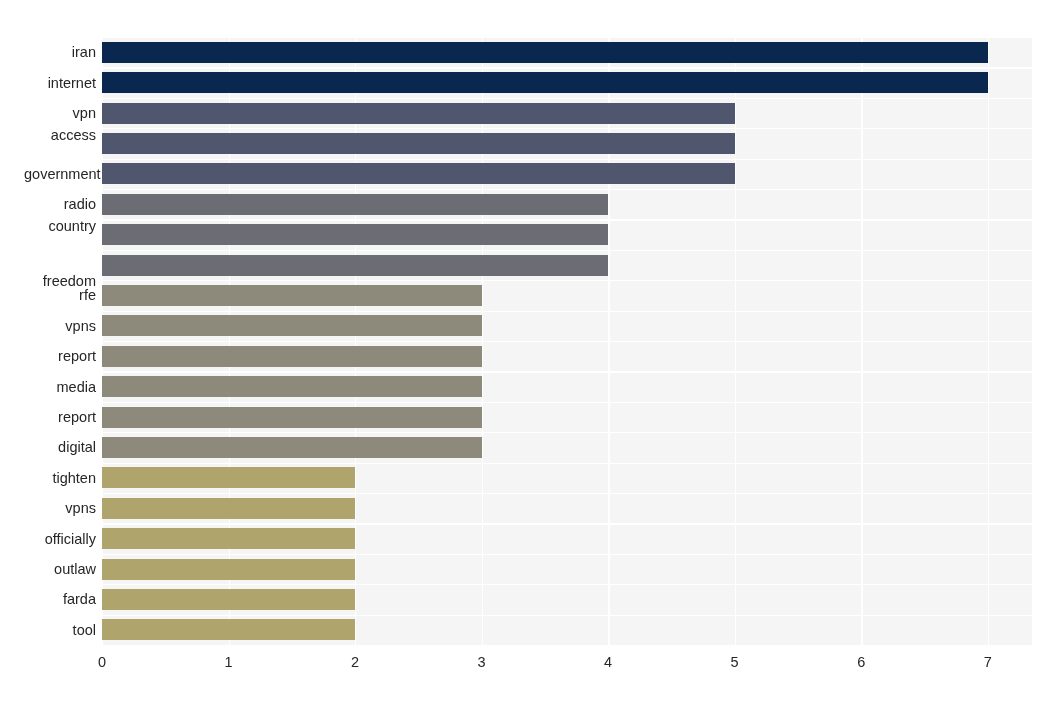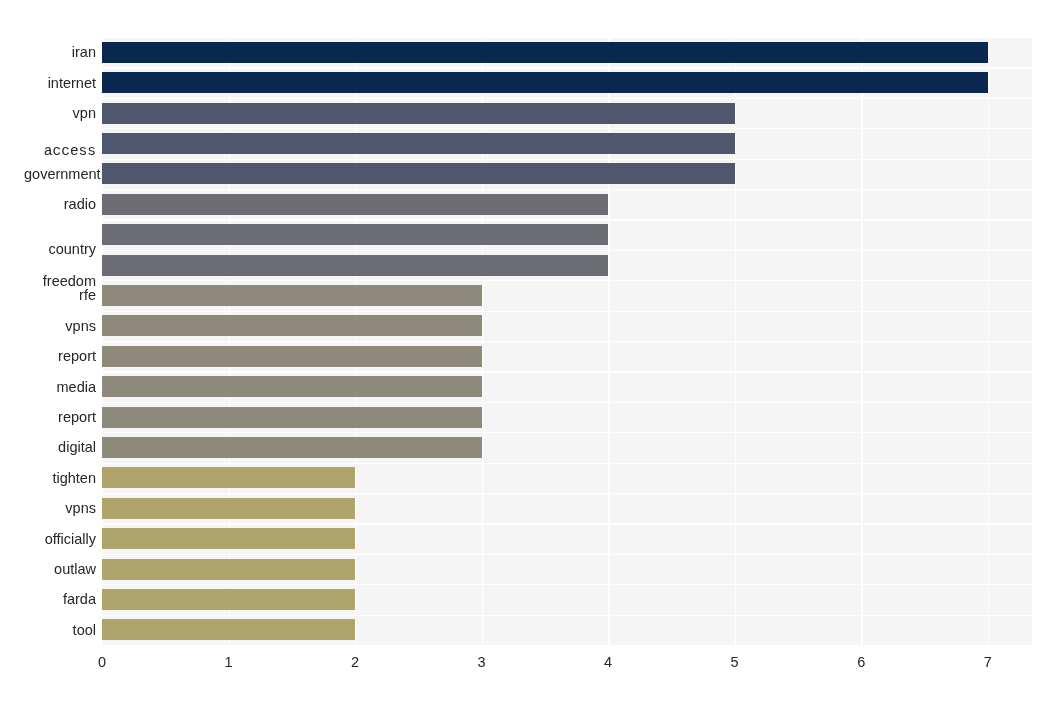--- a/index.html
+++ b/index.html
@@ -106,24 +106,24 @@
 </head>
 <body>
 
 <div id="figure">
 
 
   <div id="y-axis">
       <div class="y-tick-label" style="top: 15.2px;">iran</div>
       <div class="y-tick-label" style="top: 45.6px;">internet</div>
       <div class="y-tick-label" style="top: 76px;">vpn</div>
-      <div class="y-tick-label" style="top: 114px; font-family: Liberation Mono, monospace;">access</div>
+      <div class="y-tick-label" style="top: 98px;">access</div>
       <div class="y-tick-label" style="top: 136.8px; padding-left: 24px;">government</div>
       <div class="y-tick-label" style="top: 167.2px; margin-left: 44px;">radio</div>
-      <div class="y-tick-label" style="top: 212px;">country</div>
+      <div class="y-tick-label" style="top: 189px;">country</div>
       <div class="y-tick-label" style="top: 244px;">freedom</div>
       <div class="y-tick-label" style="top: 258.4px; padding-left: 42px;">rfe</div>
       <div class="y-tick-label" style="top: 288.8px; padding-left: 20px;">vpns</div>
       <div class="y-tick-label" style="top: 319.2px;">report</div>
       <div class="y-tick-label" style="top: 349.6px;">media</div>
       <div class="y-tick-label" style="top: 380px;">report</div>
       <div class="y-tick-label" style="top: 410.4px;">digital</div>
       <div class="y-tick-label" style="top: 440.8px;">tighten</div>
       <div class="y-tick-label" style="top: 471.2px;">vpns</div>
       <div class="y-tick-label" style="top: 501.6px;">officially</div>

